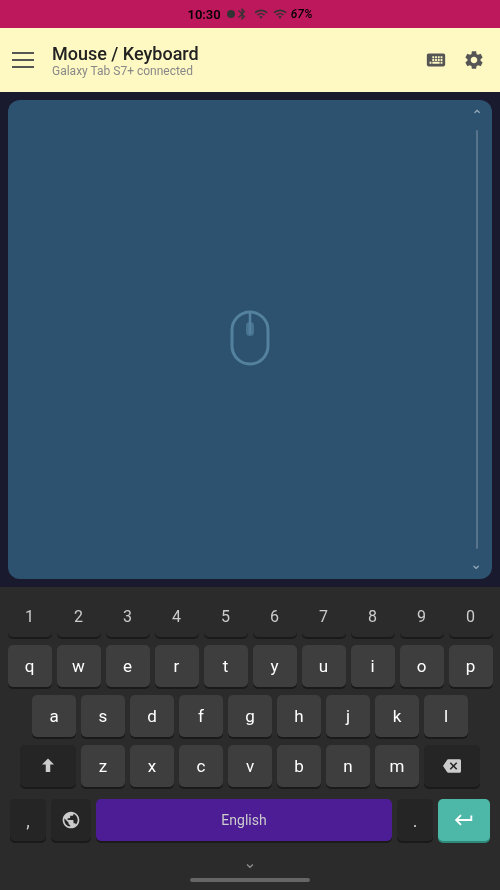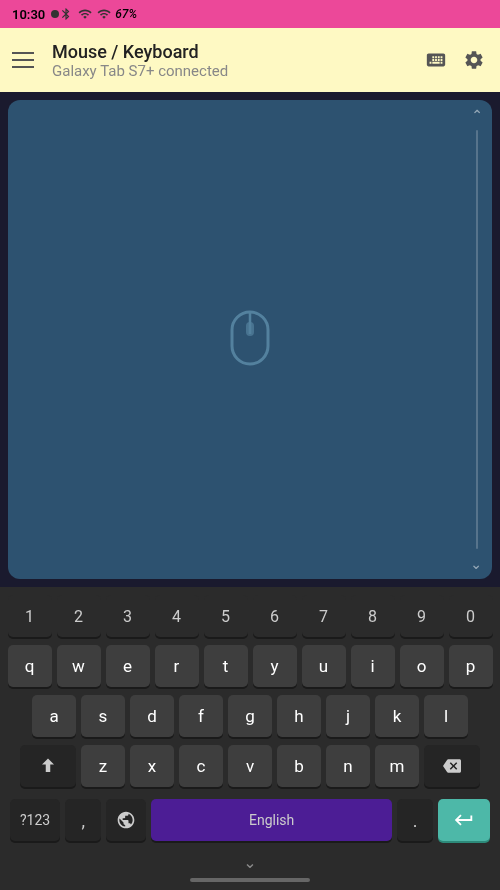--- a/index.html
+++ b/index.html
@@ -9,25 +9,25 @@
       height: 890px;
       background: #1a1a2e;
       font-family: 'Roboto', Arial, sans-serif;
       overflow: hidden;
       display: flex;
       flex-direction: column;
     }
 
     
     .status-bar {
-      background: #ec4899;
+      background: #be185d;
       height: 28px;
       display: flex;
       align-items: center;
-      justify-content: flex-start;
+      justify-content: center;
       padding: 0 12px;
       flex-shrink: 0;
     }
     .status-time {
       font-size: 13px;
       font-weight: 600;
       color: #000;
     }
     .status-icons {
       display: flex;
@@ -69,21 +69,21 @@
     }
     .app-bar-title {
       flex: 1;
     }
     .app-bar-title h1 {
       font-size: 18px;
       font-weight: 500;
       color: #222;
     }
     .app-bar-title p {
-      font-size: 15px;
+      font-size: 12px;
       color: #888;
     }
     .app-bar-actions {
       display: flex;
       align-items: center;
       gap: 10px;
     }
     .action-icon {
       width: 28px;
       height: 28px;
@@ -432,21 +432,20 @@
     <div class="key">n</div>
     <div class="key">m</div>
     <div class="key key-special key-backspace">
       <svg width="22" height="18" viewBox="0 0 24 24" fill="#ccc">
           <path d="M22 3H7c-.69 0-1.23.35-1.59.88L0 12l5.41 8.11c.36.53.9.89 1.59.89h15c1.1 0 2-.9 2-2V5c0-1.1-.9-2-2-2zm-3 12.59L17.59 17 14 13.41 10.41 17 9 15.59 12.59 12 9 8.41 10.41 7 14 10.59 17.59 7 19 8.41 15.41 12 19 15.59z"></path>
         </svg>
     </div>
   </div>
 
   <div class="bottom-row">
-    <div class="key-sym">?123</div>
     <div class="key-comma">,</div>
     <div class="key-globe">
       <svg width="20" height="20" viewBox="0 0 24 24" fill="#ccc">
           <path d="M12 2C6.48 2 2 6.48 2 12s4.48 10 10 10 10-4.48 10-10S17.52 2 12 2zm-1 17.93c-3.95-.49-7-3.85-7-7.93 0-.62.08-1.21.21-1.79L9 15v1c0 1.1.9 2 2 2v1.93zm6.9-2.54c-.26-.81-1-1.39-1.9-1.39h-1v-3c0-.55-.45-1-1-1H8v-2h2c.55 0 1-.45 1-1V7h2c1.1 0 2-.9 2-2v-.41c2.93 1.19 5 4.06 5 7.41 0 2.08-.8 3.97-2.1 5.39z"></path>
         </svg>
     </div>
     <div class="key-space">English</div>
     <div class="key-period">.</div>
     <div class="key-enter">
       <svg width="22" height="22" viewBox="0 0 24 24" fill="#fff">

